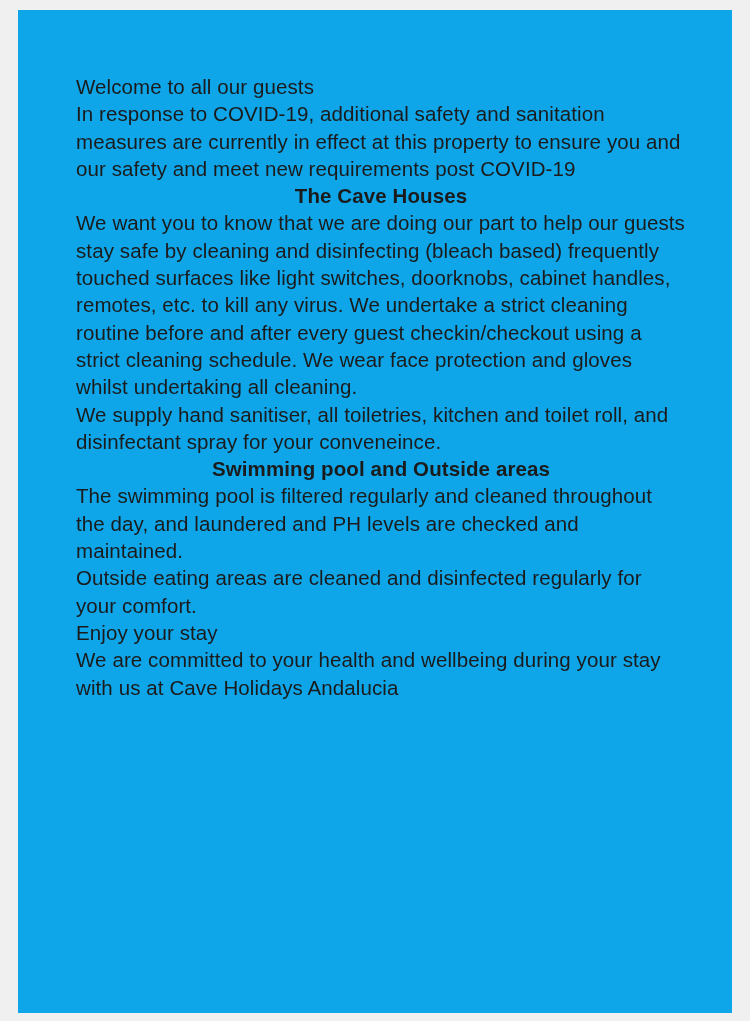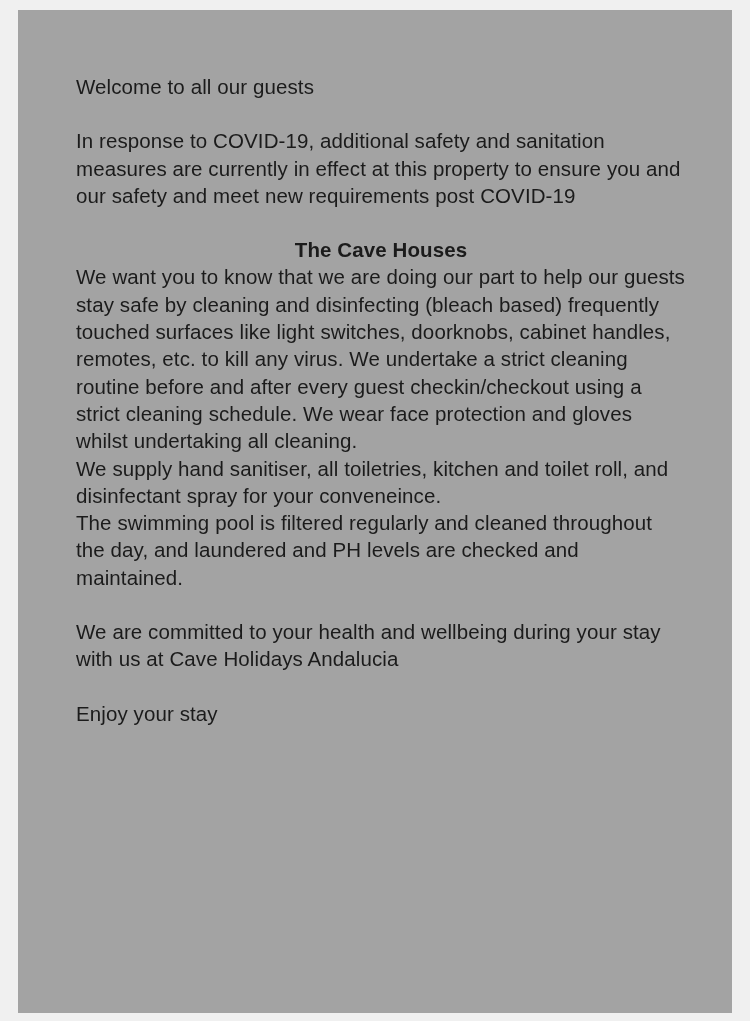--- a/index.html
+++ b/index.html
@@ -11,39 +11,38 @@
     height: 1021px;
     background: #f0f0f0;
     font-family: "Liberation Sans", sans-serif;
   }
   #page {
     position: absolute;
     left: 18px;
     top: 10px;
     width: 714px;
     height: 1003px;
-    background: #a3a3a3;
+    background: #0ea5e9;
     box-sizing: border-box;
     overflow: hidden;
   }
   #doc-body {
     position: absolute;
     left: 58px;
     top: 63px;
     width: 610px;
   }
   p.para {
     margin: 0;
     font-size: 20.5px;
     line-height: 27.3px;
     color: #1b1b1b;
     letter-spacing: 0.1px;
   }
   p.gap {
-    margin-top: 27px;
   }
   .heading {
     font-weight: bold;
     text-align: center;
   }
   .blk {
     margin: 0;
   }
 </style>
 </head>
@@ -56,23 +55,25 @@
 
     <p class="para gap">In response to COVID-19, additional safety and sanitation measures are currently in effect at this property to ensure you and our safety and meet new requirements post COVID-19</p>
 
     <p class="para gap heading">The Cave Houses</p>
 
     <p class="para blk">We want you to know that we are doing our part to help our guests stay safe by cleaning and disinfecting (bleach based) frequently touched surfaces  like light switches, doorknobs, cabinet handles, remotes, etc. to kill any virus. We undertake a strict cleaning routine before and after every guest checkin/checkout using a strict cleaning schedule. We wear face protection and gloves whilst undertaking all cleaning.</p>
 
 
     <p class="para blk">We supply hand sanitiser, all toiletries, kitchen and toilet roll, and disinfectant spray for your conveneince.</p>
 
+    <p class="para gap heading">Swimming pool and Outside areas</p>
 
     <p class="para blk">The swimming pool is filtered regularly and cleaned throughout the day, and laundered and PH levels are checked and maintained.</p>
 
+    <p class="para blk">Outside eating areas are cleaned and disinfected regularly for your comfort.</p>
+
+    <p class="para gap">Enjoy your stay</p>
 
     <p class="para gap">We are committed to your health and wellbeing during your stay with us at Cave Holidays Andalucia</p>
-
-    <p class="para gap">Enjoy your stay</p>
 
 
   </div>
 </div>
 
 </body></html>

